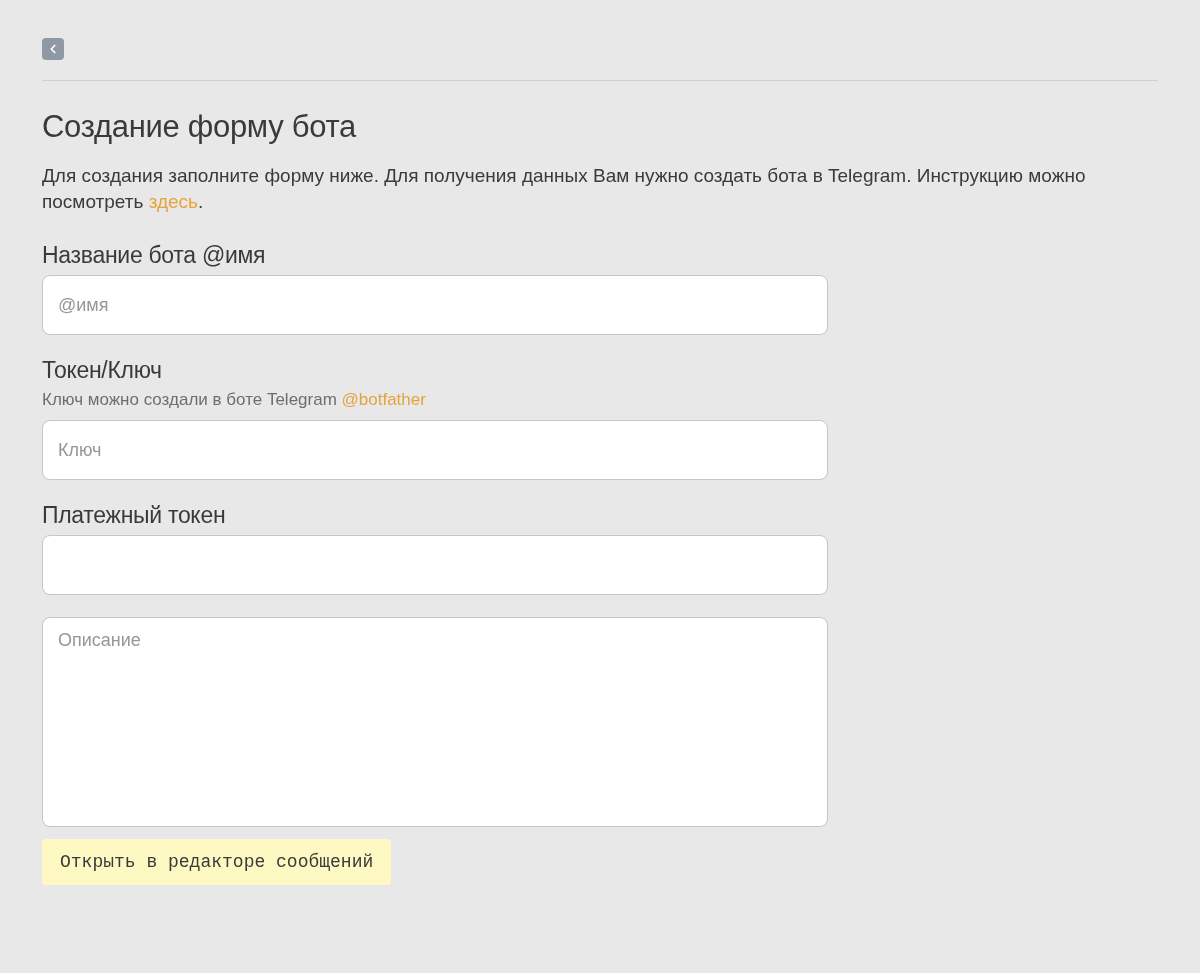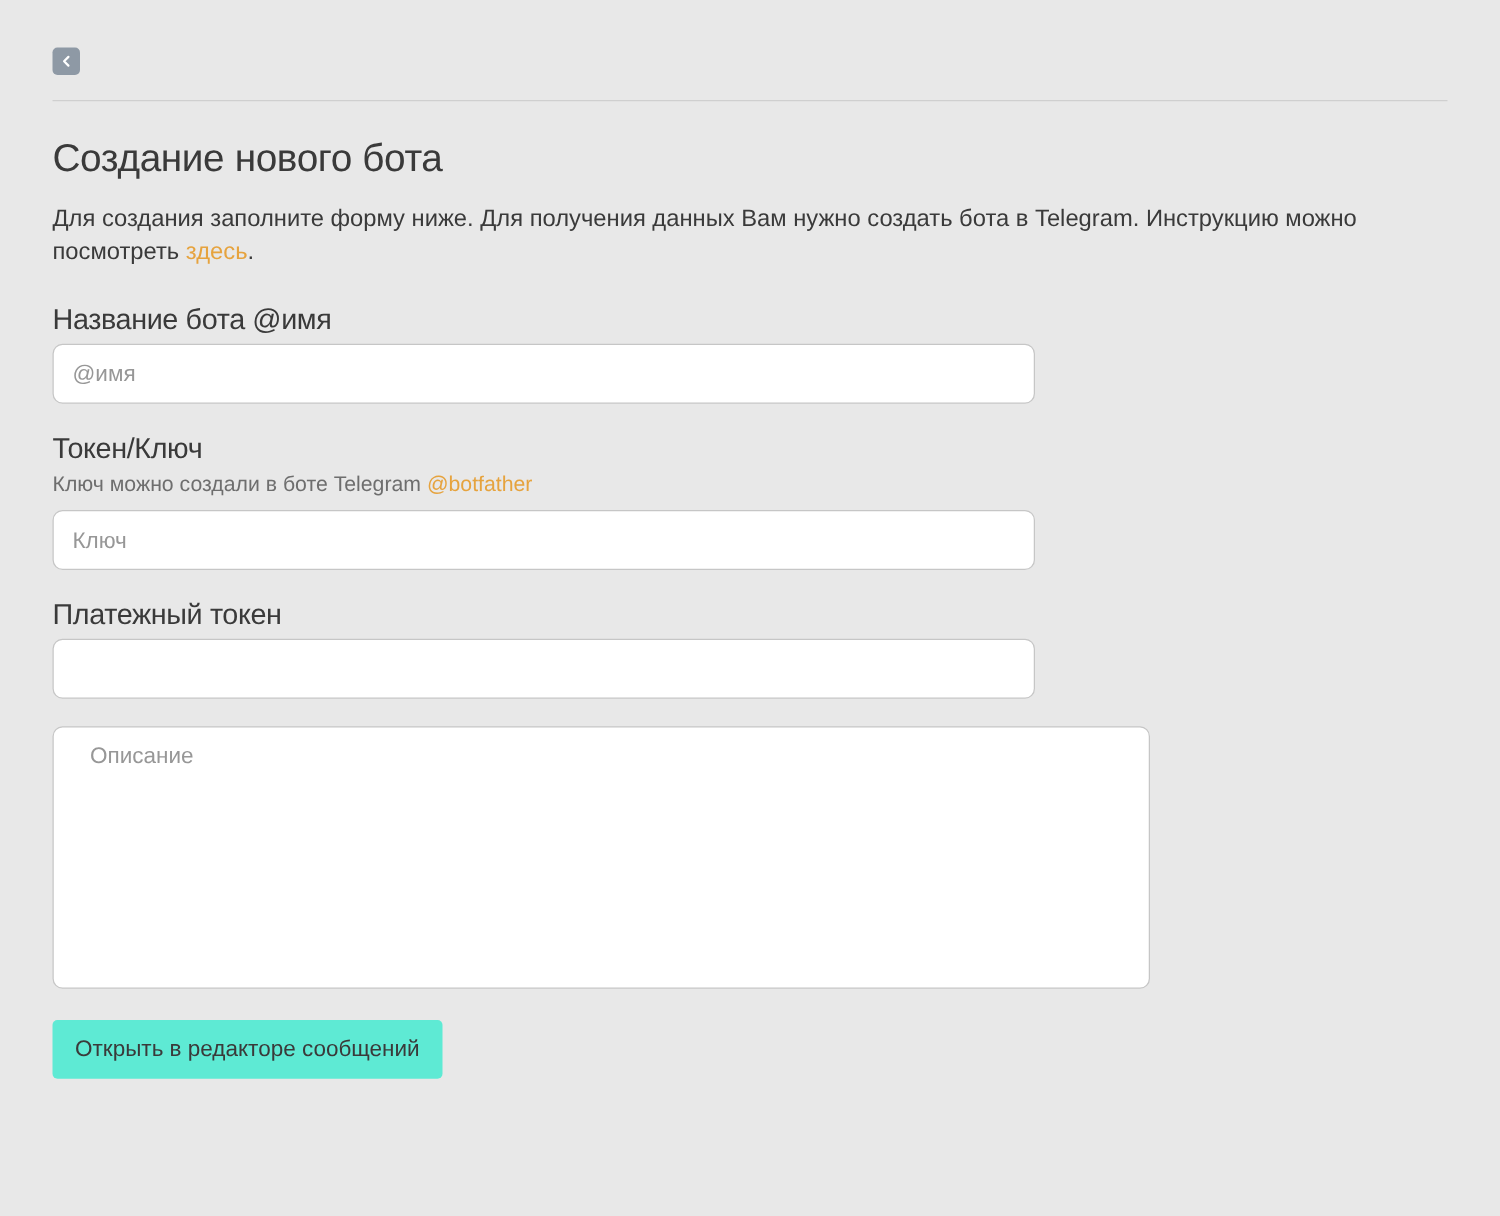--- a/index.html
+++ b/index.html
@@ -77,75 +77,75 @@
       font-size: 17px;
       color: #6e6e6e;
       margin-bottom: 10px;
     }
     .field-help a {
       color: #e6a33e;
       text-decoration: none;
     }
     .text-input {
       width: 786px;
-      height: 48px;
+      height: 60px;
       border: 1px solid #c6c6c6;
       border-radius: 8px;
       background: #fff;
       padding: 0 15px;
       font-size: 18px;
       color: #3a3a3a;
       outline: none;
     }
     .text-input::placeholder {
       color: #979797;
     }
     .textarea-input {
-      width: 878px;
+      width: 786px;
       height: 210px;
       border: 1px solid #c6c6c6;
       border-radius: 8px;
       background: #fff;
-      padding: 12px 29px;
+      padding: 12px 15px;
       font-size: 18px;
       font-family: inherit;
       color: #3a3a3a;
       outline: none;
       resize: none;
     }
     .textarea-input::placeholder {
       color: #979797;
     }
     .editor-button {
       display: inline-block;
-      background: #5eead4;
+      background: #fef9c3;
       border: none;
       border-radius: 4px;
       padding: 13px 18px;
       font-size: 18px;
       color: #3a3a3a;
       cursor: pointer;
-      font-family: Liberation Sans, sans-serif;
-      margin-top: 20px;
+      font-family: Liberation Mono, monospace;
+      margin-top: 8px;
     }
   </style>
 </head>
 <body>
 
 <a class="back-link">
   <span class="back-icon">
     <svg viewBox="0 0 24 24" fill="none" stroke="currentColor" stroke-width="3" stroke-linecap="round" stroke-linejoin="round">
       <polyline points="15 18 9 12 15 6"></polyline>
     </svg>
   </span>
 </a>
 
 <hr class="divider">
 
-<h1 class="page-title">Создание нового бота</h1>
+<h1 class="page-title">Создание форму бота</h1>
 
 <p class="intro">
   <span>Для создания заполните форму ниже. Для получения данных Вам нужно создать бота в Telegram. Инструкцию можно посмотреть </span><a>здесь</a><span>.</span>
 </p>
 
 <div class="field-group">
   <div class="field-label">Название бота @имя</div>
   <input type="text" class="text-input" placeholder="@имя" style="">
 </div>
 

